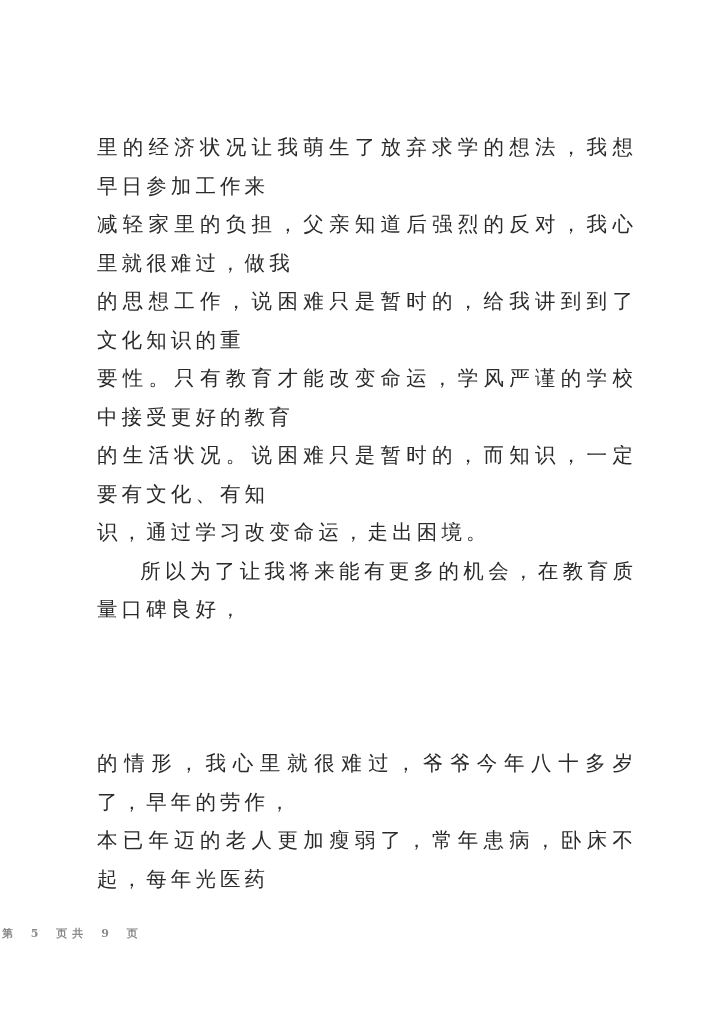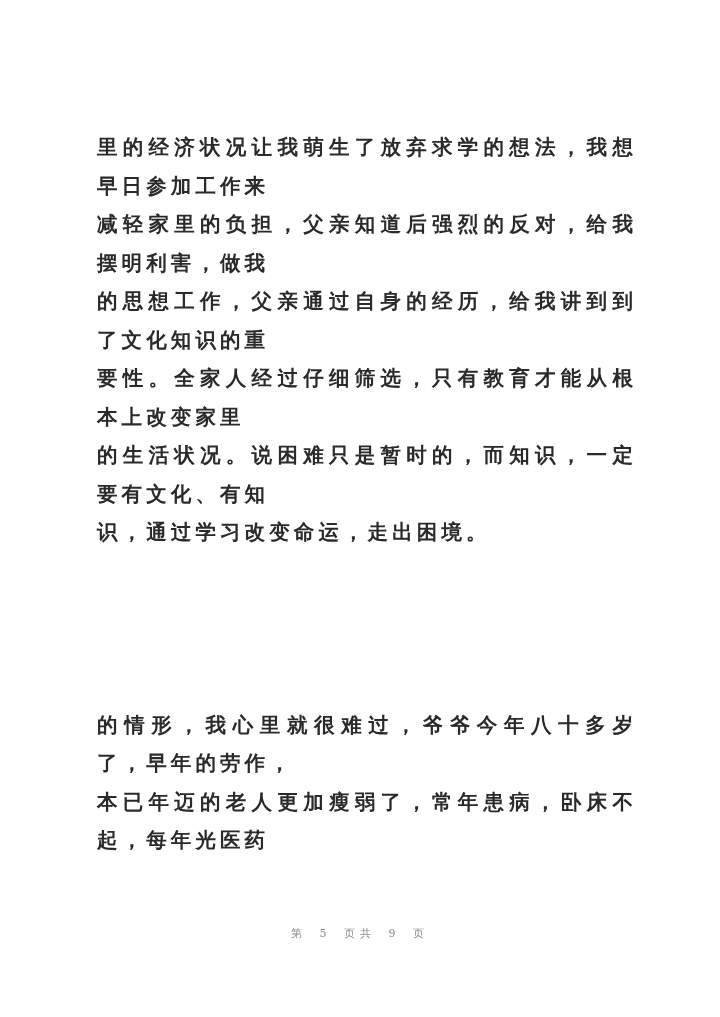--- a/index.html
+++ b/index.html
@@ -22,48 +22,49 @@
       width: 540px;
     }
     .para {
       margin: 0;
       font-size: 20.5px;
       line-height: 38.5px;
       letter-spacing: 4.1px;
       text-align: justify;
       text-align-last: left;
       word-break: break-all;
-      font-weight: 700;
+      font-weight: 400;
     }
     .footer {
       position: absolute;
       top: 926px;
       left: 0;
       width: 720px;
-      text-align: center;
+      text-align: left;
       font-size: 11px;
       color: #8a8a8a;
       letter-spacing: 5px;
+      font-weight: bold;
     }
     .footer span { margin: 0 2px; }
   </style>
 </head>
 <body>
 
 <div class="page">
   <p class="para">
     <span>里的经济状况让我萌生了放弃求学的想法，我想早日参加工作来</span><br>
-    <span>减轻家里的负担，父亲知道后强烈的反对，给我摆明利害，做我</span><br>
-    <span>的思想工作，父亲通过自身的经历，给我讲到到了文化知识的重</span><br>
-    <span>要性。全家人经过仔细筛选，只有教育才能从根本上改变家里</span><br>
+    <span>减轻家里的负担，父亲知道后强烈的反对，我心里就很难过，做我</span><br>
+    <span>的思想工作，说困难只是暂时的，给我讲到到了文化知识的重</span><br>
+    <span>要性。只有教育才能改变命运，学风严谨的学校中接受更好的教育</span><br>
     <span>的生活状况。说困难只是暂时的，而知识，一定要有文化、有知</span><br>
     <span>识，通过学习改变命运，走出困境。</span>
   </p>
   <p class="para">
-    <span style="display:inline-block;width:43px;"></span><br>
+    <span style="display:inline-block;width:43px;"></span><span>所以为了让我将来能有更多的机会，在教育质量口碑良好，</span><br>
     <br>
     <br>
   </p>
   <p class="para">
     <span style="display:inline-block;width:43px;"></span><br>
     <span>的情形，我心里就很难过，爷爷今年八十多岁了，早年的劳作，</span><br>
     <span>本已年迈的老人更加瘦弱了，常年患病，卧床不起，每年光医药</span><br>
     <br>
     <br>
     <br>

